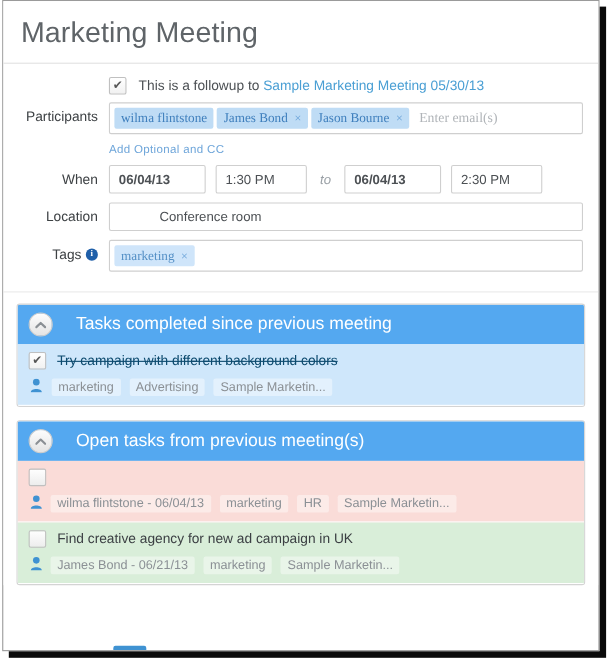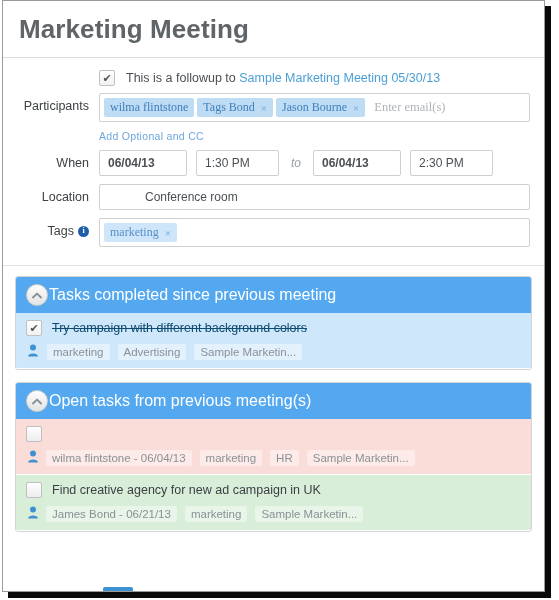--- a/index.html
+++ b/index.html
@@ -35,21 +35,21 @@
     height: 57px;
     border-bottom: 1px solid #dddddd;
     box-sizing: border-box;
     display: flex;
     align-items: center;
     padding-left: 16px;
     background: #fff;
   }
   .page-title {
     font-size: 26px;
-    font-weight: 700;
+    font-weight: 400;
     color: #5f6468;
     letter-spacing: .1px;
     white-space: nowrap;
   }
 
   
   .form-region {
     padding: 12px 14px 10px 14px;
     background: #fff;
     border-bottom: 1px solid #e3e3e3;
@@ -226,21 +226,21 @@
     border-radius: 50%;
     background: linear-gradient(#fdfdfd, #e4e4e4);
     border: 1px solid #cdcdcd;
     display: inline-flex;
     align-items: center;
     justify-content: center;
     flex: none;
   }
   .collapse-icon svg { display: block; }
   .panel-title {
-    margin-left: 1px;
+    margin-left: 21px;
     color: #ffffff;
     font-size: 16px;
     font-weight: 400;
     white-space: nowrap;
   }
 
   .task {
     padding: 7px 10px 8px 10px;
     border-bottom: 1px solid #ffffff;
   }
@@ -310,21 +310,21 @@
       </span>
     </div>
 
     <div class="form-row">
       <div class="form-label">Participants</div>
       <div class="token-field">
         <span class="token">
           <span>wilma flintstone</span>
         </span>
         <span class="token">
-          <span>Tags Bond</span>
+          <span>James Bond</span>
           <span class="tk-x">×</span>
         </span>
         <span class="token">
           <span>Jason Bourne</span>
           <span class="tk-x">×</span>
         </span>
         <span class="token-ph">Enter email(s)</span>
       </div>
     </div>
 

